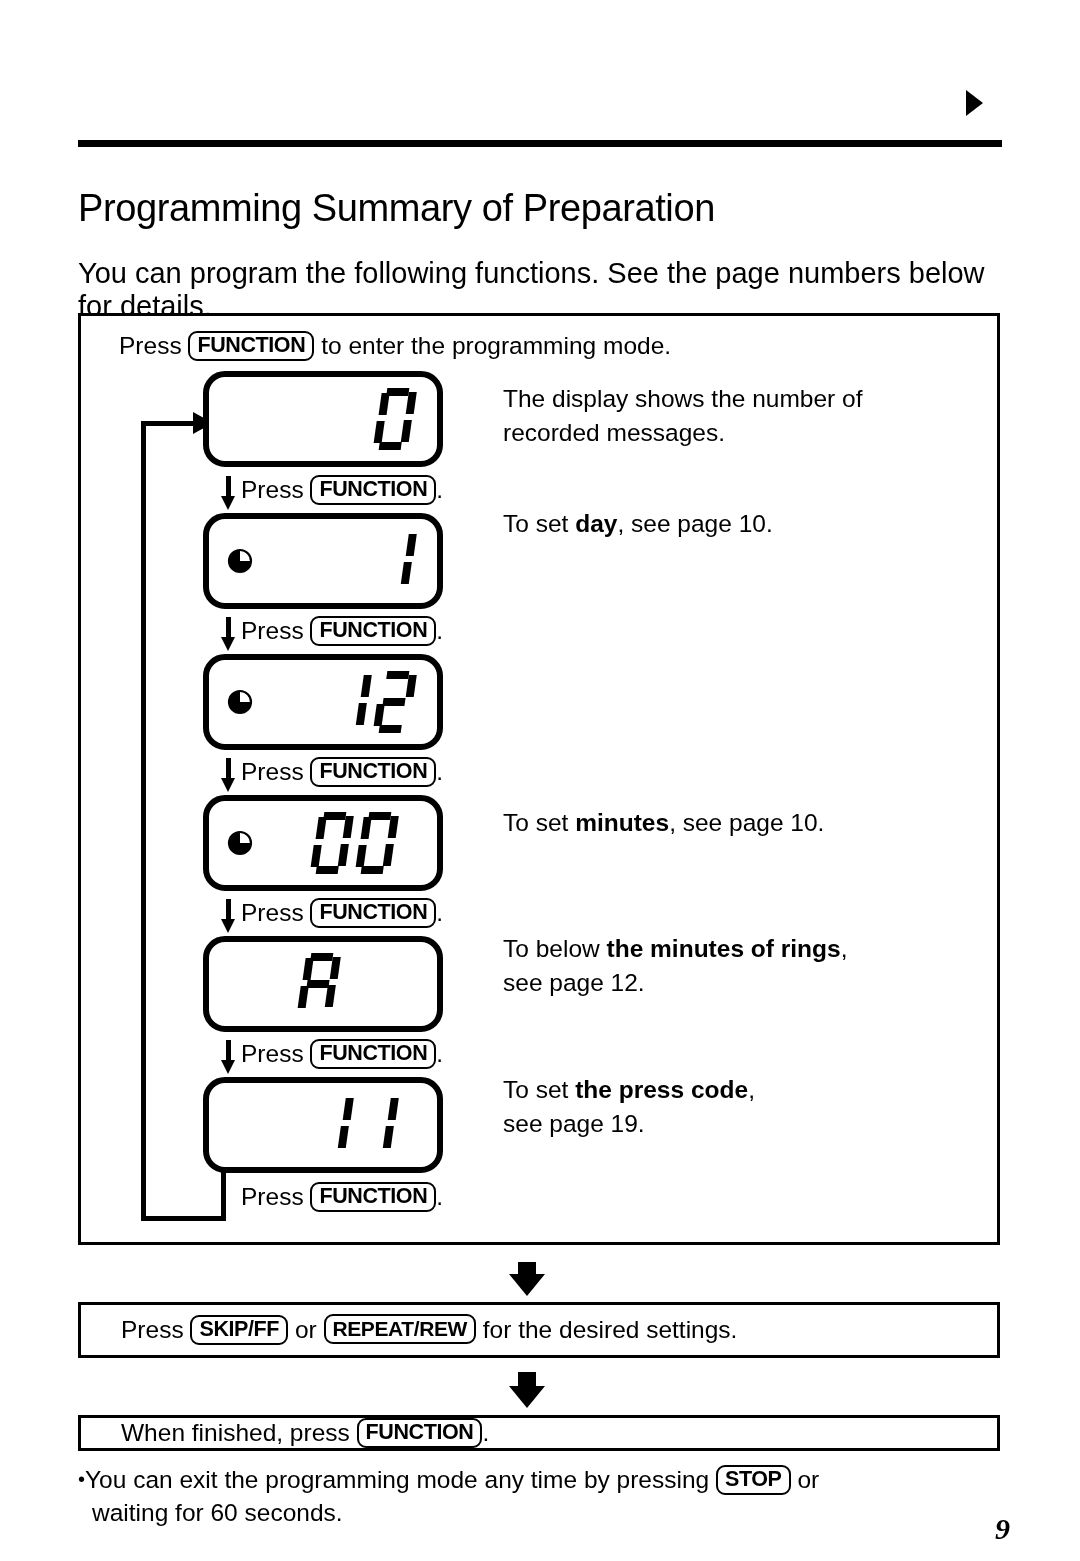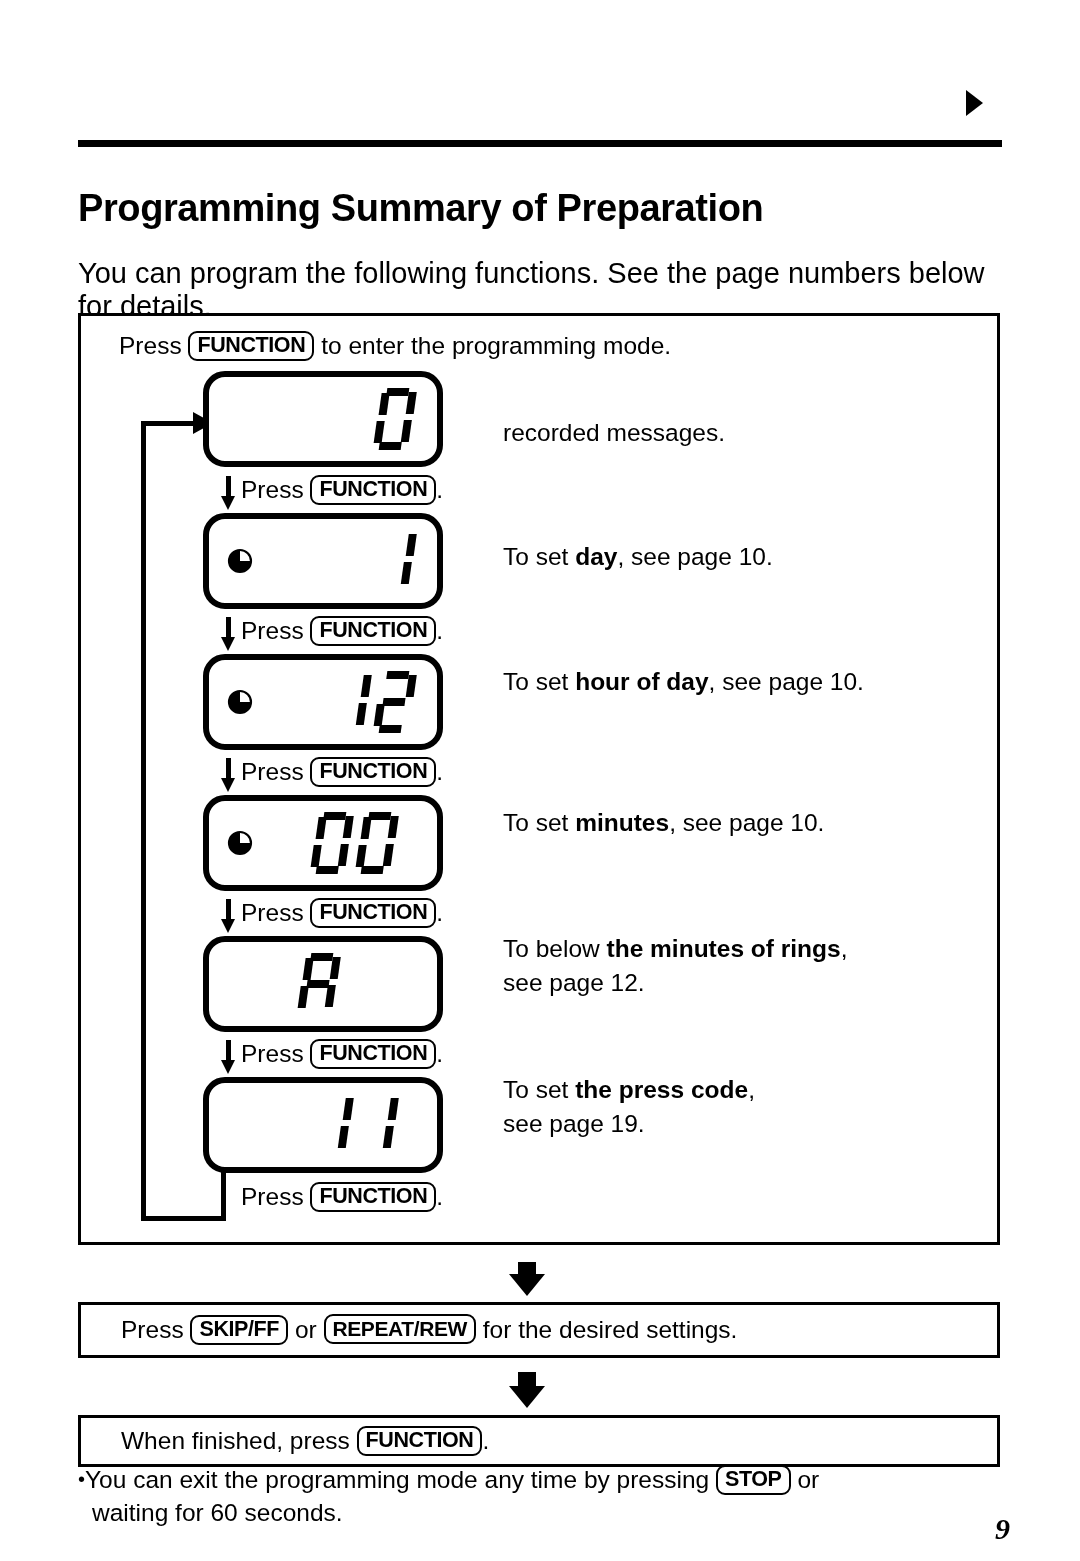--- a/index.html
+++ b/index.html
@@ -33,21 +33,21 @@
     width: 924px;
     height: 7px;
     background: #000;
   }
   #page-title {
     position: absolute;
     left: 78px;
     top: 160px;
     width: 900px;
     font-size: 38px;
-    font-weight: bold;
+    font-weight: normal;
     letter-spacing: -0.4px;
     line-height: 46px;
   }
   #intro {
     position: absolute;
     left: 78px;
     top: 228px;
     width: 930px;
     font-size: 29px;
     line-height: 33px;
@@ -272,21 +272,21 @@
         <i class="a"></i>
           <i class="f"></i>
           <i class="b"></i>
           <i class="e"></i>
           <i class="c"></i>
           <i class="d"></i>
       </span>
     </span>
   </div>
   <div class="desc" style="left:422px; top:66px; width:460px;">
-    <br>
+    <span>The display shows the number of</span><br>
     <span>recorded messages.</span>
   </div>
 
   <div class="down-arrow" style="left:140px; top:160px;">
     <div class="shaft" style="height:22px;"></div>
     <div class="head" style="top:20px;"></div>
   </div>
   <div class="press-row" style="left:160px; top:158px;">
     <span>Press</span>
     <span class="key">FUNCTION</span><span>.</span>
@@ -298,21 +298,21 @@
       <path d="M13 13 L13 2.4 A10.6 10.6 0 0 1 23.6 13 Z" fill="#fff"></path>
       <circle cx="13" cy="13" r="11" fill="none" stroke="#000" stroke-width="2.2"></circle>
     </svg>
     <span class="digits">
       <span class="seg italic">
         <i class="b"></i>
           <i class="c"></i>
       </span>
     </span>
   </div>
-  <div class="desc" style="left:422px; top:224px; width:460px;">
+  <div class="desc" style="left:422px; top:191px; width:460px;">
     <span>To set </span><b>day</b><span>, see page 10.</span>
   </div>
 
   <div class="down-arrow" style="left:140px; top:301px;">
     <div class="shaft" style="height:22px;"></div>
     <div class="head" style="top:20px;"></div>
   </div>
   <div class="press-row" style="left:160px; top:299px;">
     <span>Press</span>
     <span class="key">FUNCTION</span><span>.</span>
@@ -331,23 +331,20 @@
       </span>
       <span class="seg italic">
         <i class="a"></i>
           <i class="b"></i>
           <i class="g"></i>
           <i class="e"></i>
           <i class="d"></i>
       </span>
     </span>
   </div>
-  <div class="desc" style="left:422px; top:349px; width:470px;">
-    <span>To set </span><b>hour of day</b><span>, see page 10.</span>
-  </div>
 
   <div class="down-arrow" style="left:140px; top:442px;">
     <div class="shaft" style="height:22px;"></div>
     <div class="head" style="top:20px;"></div>
   </div>
   <div class="press-row" style="left:160px; top:440px;">
     <span>Press</span>
     <span class="key">FUNCTION</span><span>.</span>
   </div>
 
@@ -451,21 +448,21 @@
     <span class="key wide">REPEAT/REW</span>
     <span>for the desired settings.</span>
   </span>
 </div>
 
 <div class="big-arrow" style="top:1372px;">
   <div class="shaft" style="height:16px;"></div>
   <div class="head" style="top:14px;"></div>
 </div>
 
-<div class="step-box" style="top:1415px; height:52px;">
+<div class="step-box" style="top:1415px; height:36px;">
   <span class="txt">
     <span>When finished, press</span>
     <span class="key">FUNCTION</span><span>.</span>
   </span>
 </div>
 
 <div id="note">
   <span class="bullet">•</span><span>You can exit the programming mode any time by pressing</span>
   <span class="key">STOP</span>
   <span>or</span>

